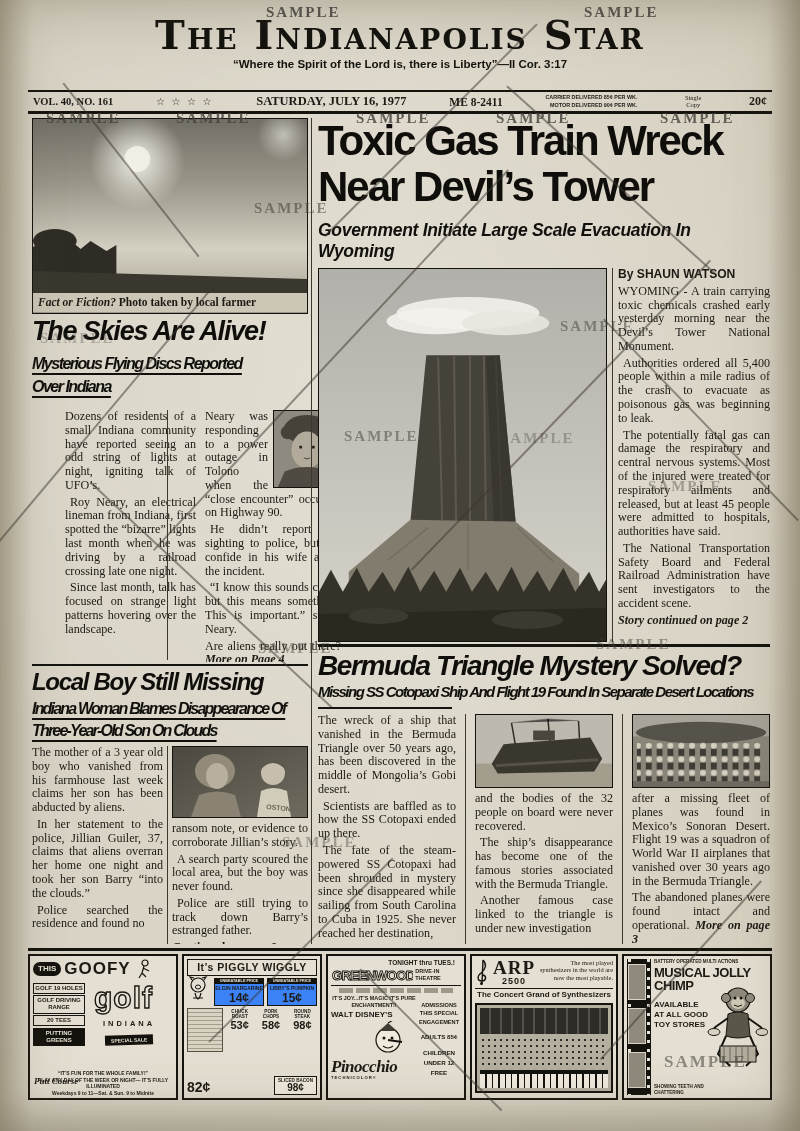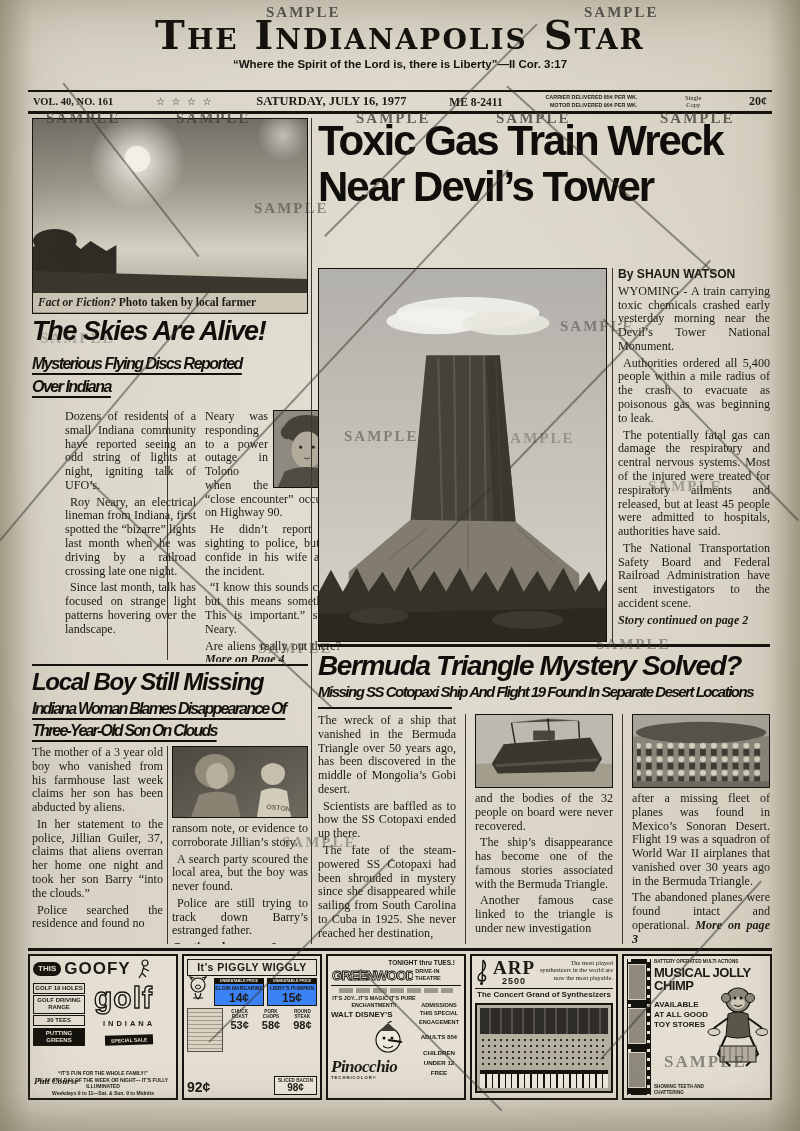--- a/index.html
+++ b/index.html
@@ -309,20 +309,21 @@
       <p class="cont">Continued on page 6</p>
     </div>
     <div class="vline" style="left:135px;top:628px;height:198px;"></div>
   </section>
 
   <div class="hrule lc-hr"></div>
 
   <section class="rightarea">
 
     <h1 class="lead-h">Toxic Gas Train Wreck Near Devil’s Tower</h1>
+    <div class="lead-sub">Government Initiate Large Scale Evacuation In Wyoming</div>
 
     <figure class="photo towerphoto">
       <svg viewBox="0 0 289 371" preserveAspectRatio="none">
         <defs>
             <linearGradient id="twsky" x1="0" y1="0" x2="0" y2="1">
           <stop offset="0" stop-color="#b2b0aa"></stop>
               <stop offset="1" stop-color="#d6d3ca"></stop>
             </linearGradient>
           </defs>
         <rect width="289" height="371" fill="url(#twsky)"></rect>
@@ -475,21 +476,21 @@
         <div class="p-meat">
           <div class="mn">PORK CHOPS</div>
             <div class="mp">58¢</div>
         </div>
         <div class="p-meat">
           <div class="mn">ROUND STEAK</div>
             <div class="mp">98¢</div>
         </div>
       </div>
       <div class="p-list"></div>
-      <div class="p-corner">92¢</div>
+      <div class="p-corner">82¢</div>
       <div class="p-bacon">
         <div class="mn">SLICED BACON</div>
           <div class="mp">98¢</div>
       </div>
     </div>
 
     <div class="ad ad3">
       <div class="gw-tonight">TONIGHT thru TUES.!</div>
       <div class="gw-row">
         <svg width="92" height="17" viewBox="0 0 92 17">

